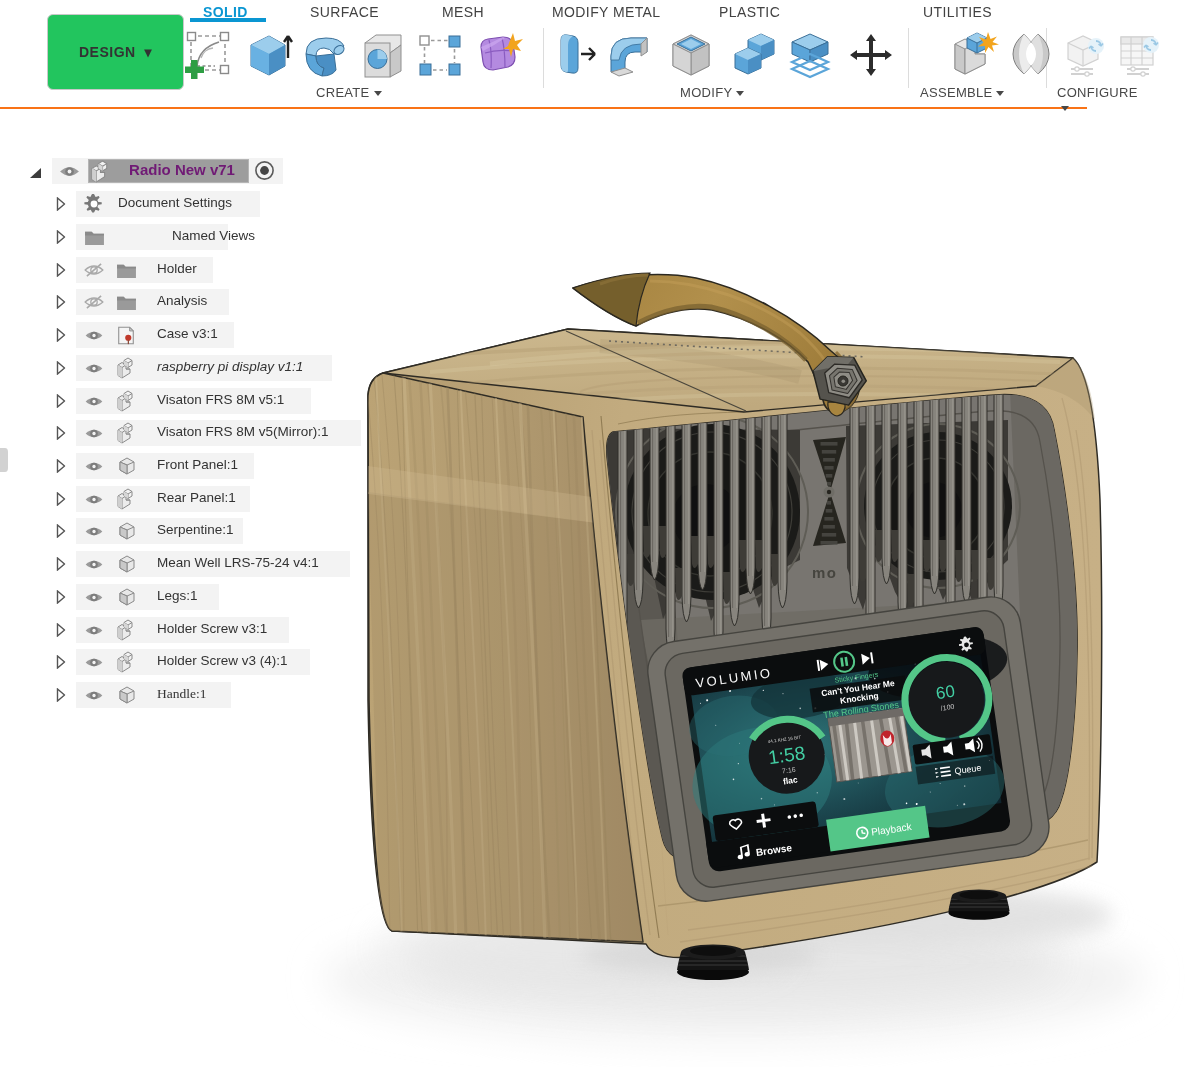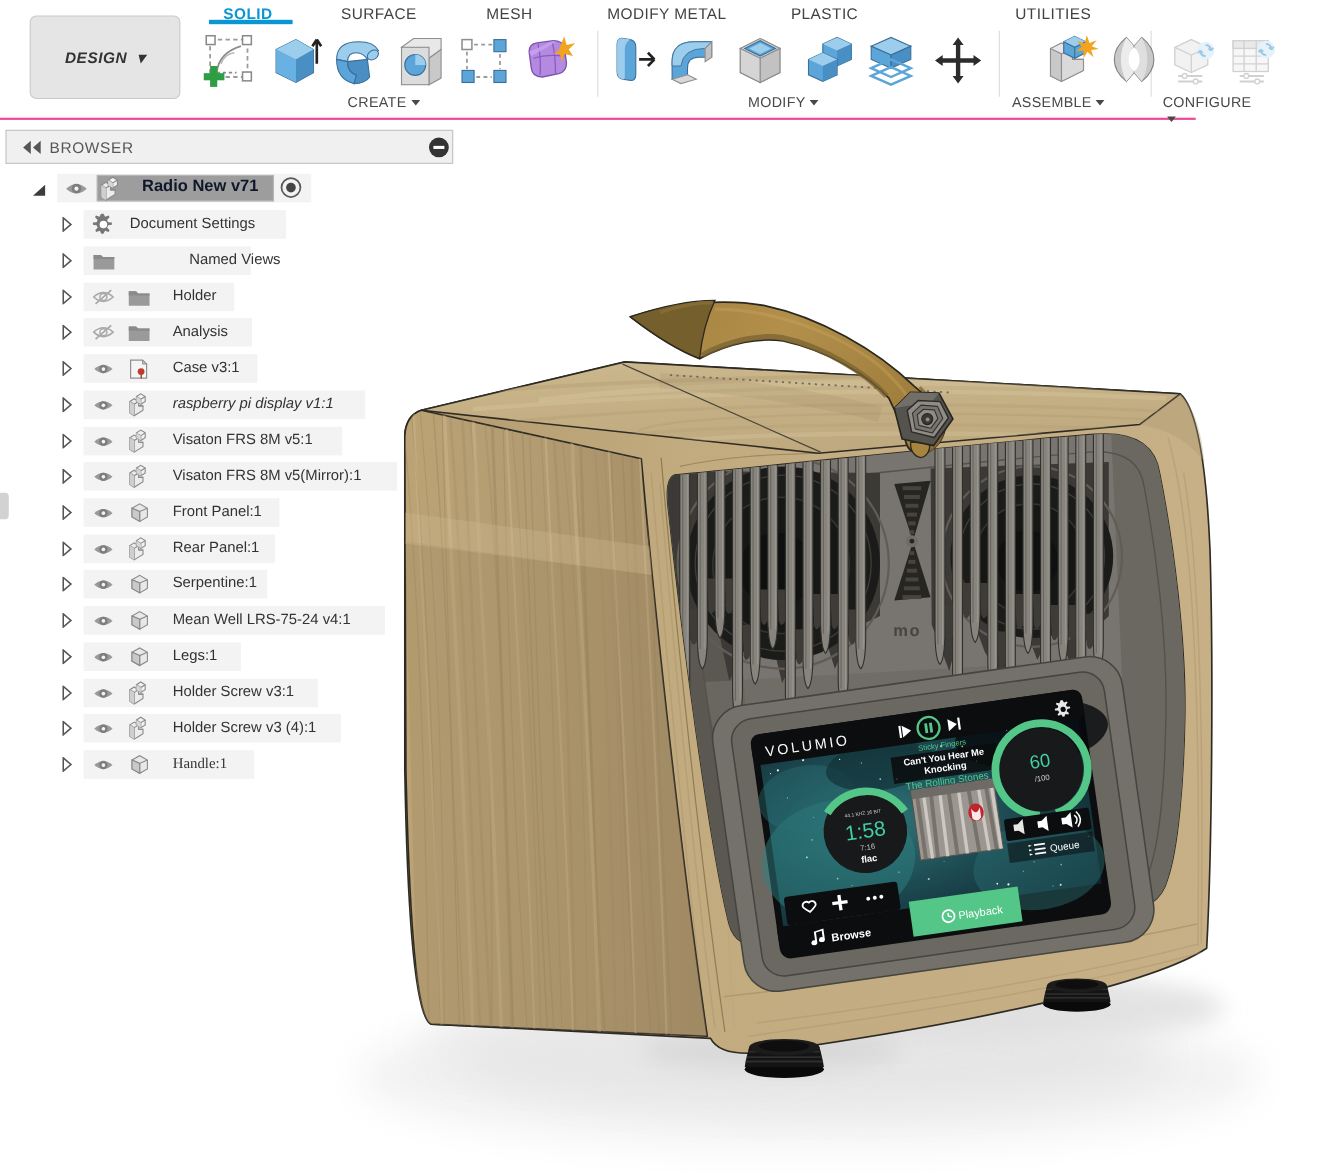--- a/index.html
+++ b/index.html
@@ -2,26 +2,26 @@
 <html><head>
 <meta charset="utf-8">
 <style>
   * { margin:0; padding:0; box-sizing:border-box; }
   html,body { width:1200px; height:1067px; background:#fff; overflow:hidden;
     font-family:"Liberation Sans", sans-serif; }
   #page { position:relative; width:1200px; height:1067px; background:#fff; }
   .abs { position:absolute; }
   
   #toolbar { position:absolute; left:0; top:0; width:1087px; height:109px; background:#fff;
-    border-bottom:2px solid #ec4899;padding-left:20px; }
+    border-bottom:2px solid #f97316;padding-left:20px; }
   .tab { position:absolute; top:4px; font-size:14px; color:#424242; letter-spacing:0.4px; }
   .tab.active { color:#0a96d2; font-weight:bold; }
   .tabline { position:absolute; left:190px; top:18px; width:76px; height:4px; background:#0a96d2; }
-  #designbtn { position:absolute; left:27px; top:14px; width:137px; height:76px;
-    border:1px solid #c9c9c9; border-radius:6px; background:#e5e5e5;font-style:italic; }
+  #designbtn { position:absolute; left:47px; top:14px; width:137px; height:76px;
+    border:1px solid #c9c9c9; border-radius:6px; background:#22c55e; }
   #designbtn span { position:absolute; left:0; top:29px; width:100%; text-align:center;
     font-size:14px; font-weight:bold; color:#333; letter-spacing:0.5px;}
   .seclabel { position:absolute; top:85px; font-size:13px; color:#484848; letter-spacing:0.3px; }
   .caret { display:inline-block; width:0; height:0; border-left:4px solid transparent;
     border-right:4px solid transparent; border-top:5px solid #484848; margin-left:4px; vertical-align:middle;}
   .vdiv { position:absolute; top:28px; width:1px; height:60px; background:#dcdcdc; }
   .ticon { position:absolute; top:30px; }
   
   #bheader { position:absolute; left:5px; top:118px; width:407px; height:31px;
     background:#f0f0f0; border:1px solid #c3c3c3; }
@@ -218,45 +218,34 @@
 <path d="M34 7 a5 5 0 0 1 5 5 M34 17 a5 5 0 0 1 -5 -5" stroke="#79b6dc" stroke-width="1.8" fill="none"></path>
 <path d="M39 12 l2 -2.5 M39 12 l-2.5 -1.8 M29 12 l-2 2.5 M29 12 l2.5 1.8" stroke="#79b6dc" stroke-width="1.5"></path>
 <path d="M10 36 L32 36 M10 41 L32 41" stroke="#c2c2c2" stroke-width="1.8"></path>
 <circle cx="16" cy="36" r="2.2" fill="#fff" stroke="#c2c2c2" stroke-width="1.2"></circle>
 <circle cx="26" cy="41" r="2.2" fill="#fff" stroke="#c2c2c2" stroke-width="1.2"></circle>
 </g>
         </svg>
 </div>
   </div>
 
-  <div id="bheader">
-    <svg class="abs" style="left:12px;top:8px;" width="22" height="14" viewBox="0 0 22 14">
-      <path d="M10 1 L3 7 L10 13 Z" fill="#555"></path>
-        <path d="M19 1 L12 7 L19 13 Z" fill="#555"></path>
-    </svg>
-    <span class="btitle">BROWSER</span>
-    <svg class="abs" style="left:383px;top:5px;" width="20" height="20" viewBox="0 0 20 20">
-      <circle cx="10" cy="10" r="9" fill="#333"></circle>
-        <rect x="5" y="8.6" width="10" height="2.8" fill="#fff"></rect>
-    </svg>
-  </div>
   <div id="tree">
 <div class="trow" style="top:158px;">
   <div class="rowbg" style="left:52px;width:231px;"></div>
   <svg class="icn" style="left:29px;top:9px;" width="13" height="12" viewBox="0 0 13 12">
           <path d="M1 11 L12 11 L12 1 Z" fill="#3c3c3c"></path>
         </svg>
   <svg class="icn" style="left:58px;top:5px;" width="23" height="17" viewBox="0 0 22 18">
           <use href="#eye"></use>
         </svg>
   <div class="abs" style="left:88px;top:1px;width:161px;height:24px;background:#9d9d9d;border:1px solid #b5b5b5;box-sizing:border-box;"></div>
   <svg class="icn" style="left:90px;top:2px;" width="23" height="23" viewBox="0 0 22 22">
           <use href="#box2"></use>
         </svg>
-  <span class="rowtxt" style="left:115px;width:134px;text-align:center;color:#0f172a;font-weight:bold;font-size:15px;top:3px;">Radio New v71</span>
+  <span class="rowtxt" style="left:115px;width:134px;text-align:center;color:#701a75;font-weight:bold;font-size:15px;top:3px;">Radio New v71</span>
   <svg class="icn" style="left:254px;top:2px;" width="21" height="21" viewBox="0 0 21 21">
           <circle cx="10.5" cy="10.5" r="8.6" fill="none" stroke="#5a5a5a" stroke-width="1.6"></circle>
           <circle cx="10.5" cy="10.5" r="4.4" fill="#454545"></circle>
         </svg>
 </div>
 <div class="trow" style="top:191px;">
   <div class="rowbg" style="left:76px;width:184px;"></div>
   <svg class="icn" style="left:55px;top:6px;" width="11" height="14" viewBox="0 0 10 14">
           <use href="#tri"></use>
         </svg>

